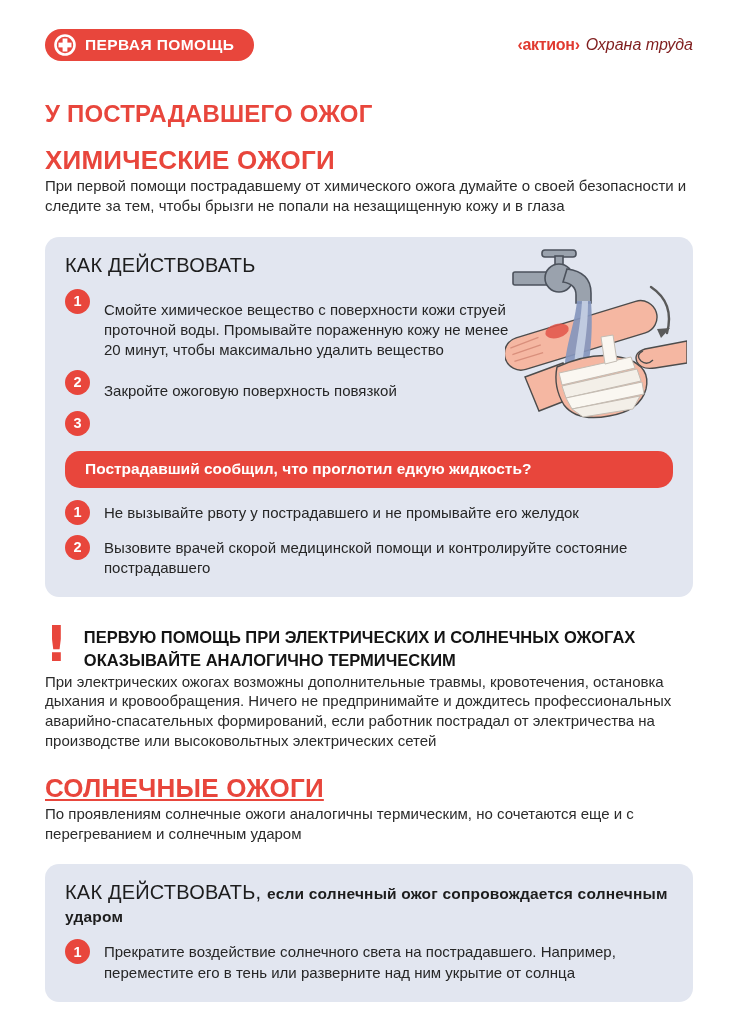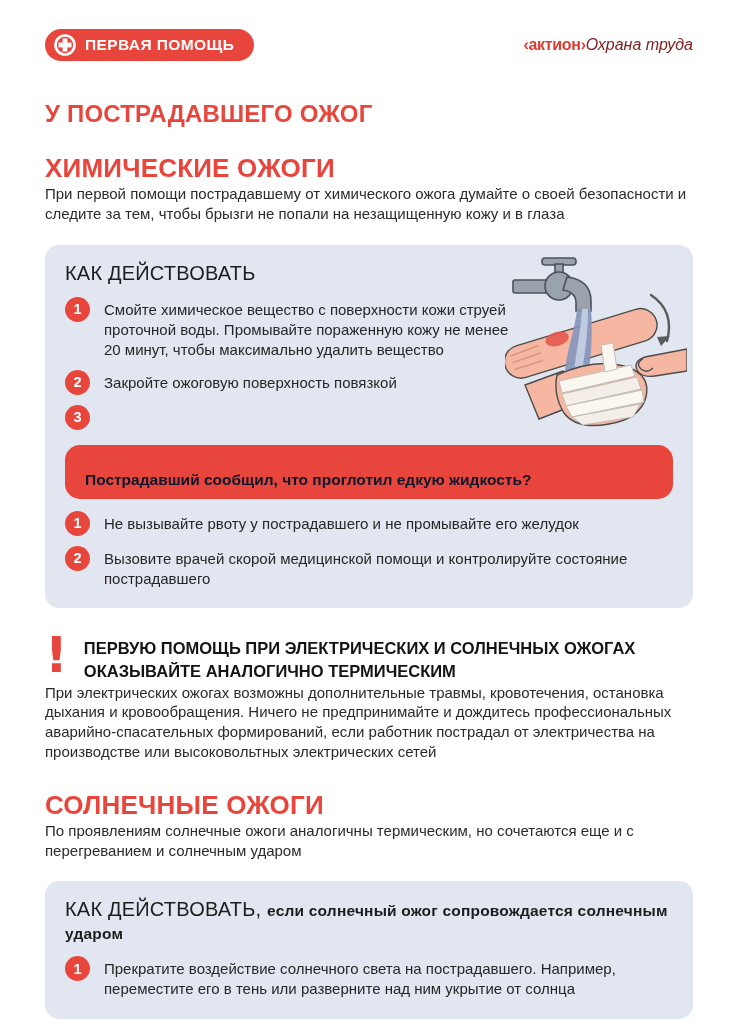--- a/index.html
+++ b/index.html
@@ -12,54 +12,54 @@
   .page { width:738px; height:900px; padding:30px 45px 0 45px; position:relative; background:#fff; }
 
   
   .header { display:flex; justify-content:space-between; align-items:center; height:30px; }
   .badge {
     display:inline-flex; align-items:center; gap:9px;
     background:#e8463c; color:#fff; border-radius:999px;
     padding:5px 20px 5px 9px; font-weight:bold; font-size:15.5px; letter-spacing:.4px;
   }
   .badge svg { display:block; }
-  .logo { font-size:16px; display:flex; align-items:baseline; gap:0; white-space:nowrap; }
+  .logo { font-size:16px; display:flex; align-items:baseline; gap:6px; white-space:nowrap; }
   .logo .brand { color:#e03a30; font-weight:bold; letter-spacing:-0.3px; }
   .logo .suffix { color:#7f1d1d; font-style:italic; }
 
   
   .page-title { margin-top:40px; color:#e8463c; font-size:24px; font-weight:bold; letter-spacing:.2px; }
   .section-h { color:#e8463c; font-size:26px; font-weight:bold; letter-spacing:.2px; }
-  .h-chem { margin-top:25px; }
+  .h-chem { margin-top:17px; }
   .h-elec { margin-top:26px; }
-  .h-sun  { margin-top:28px; }
+  .h-sun  { margin-top:22px;text-decoration:underline; }
   .para { font-size:15px; line-height:1.32; color:#2b2b2b; max-width:652px; }
   .p-sun { max-width:610px; }
 
   
   .card {
     margin-top:21px; background:#e2e6f0; border-radius:14px;
     padding:17px 20px 8px 20px; position:relative;
   }
   .card-h { font-size:20px; color:#1d1d1d; letter-spacing:.2px; margin-bottom:13px; }
   .card-h .sub { font-size:15.5px; font-weight:bold; }
 
   .step { display:flex; align-items:flex-start; margin-bottom:11px; }
   .step-num {
     width:25px; height:25px; border-radius:50%; background:#e8463c; color:#fff;
     font-weight:bold; font-size:14.5px; display:flex; align-items:center; justify-content:center;
     flex-shrink:0; margin-right:14px; margin-top:-1px;
   }
   .step-txt { font-size:15px; line-height:1.34; color:#262626; padding-top:2px; }
-  .w420 .step-txt { max-width:405px; }
+  .w420 .step-txt { max-width:405px;margin-top:8px; }
   .w585 .step-txt { max-width:585px; }
 
   .banner {
-    background:#e8463c; color:#0f172a; border-radius:15px;
-    padding:26px 20px 10px 20px; font-weight:bold; font-size:15.5px;
+    background:#e8463c; color:#ffffff; border-radius:15px;
+    padding:9px 20px 10px 20px; font-weight:bold; font-size:15.5px;
     margin:15px 0 13px 0;
   }
 
   .illu { position:absolute; top:8px; right:6px; }
 
   
   .warning { display:flex; margin-top:27px; gap:16px; align-items:flex-start; padding-left:0; }
   .warn-mark { color:#e8463c; font-size:50px; font-weight:bold; line-height:.82; font-family:"DejaVu Sans", sans-serif; }
   .warn-text { font-weight:bold; font-size:16.5px; line-height:1.38; color:#141414; max-width:560px; padding-top:2px; }
 </style>

